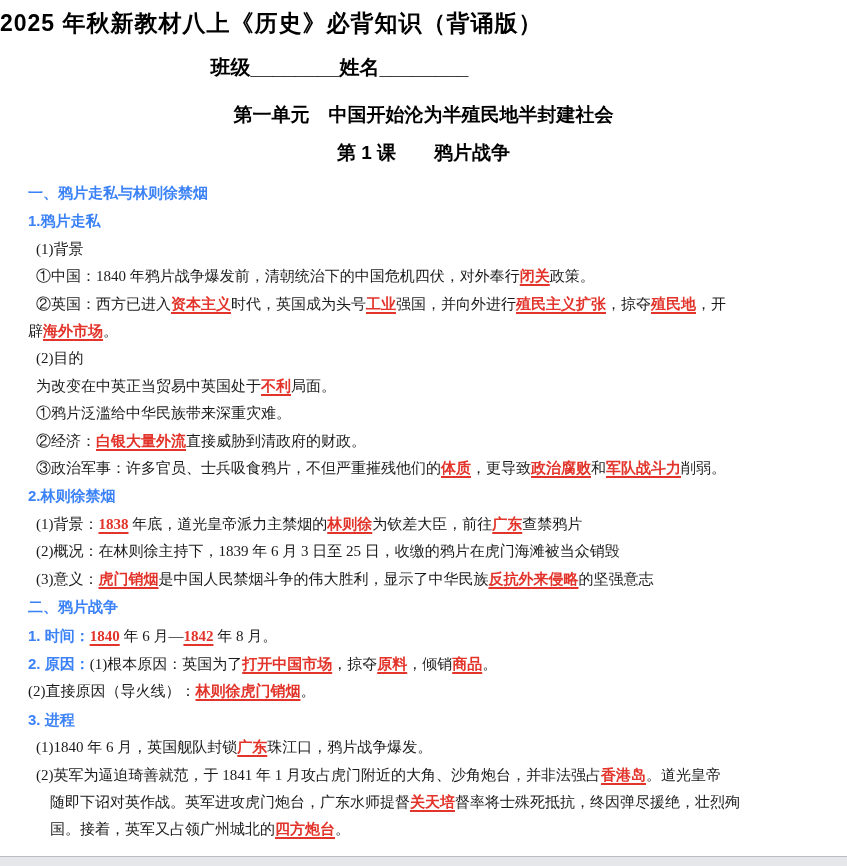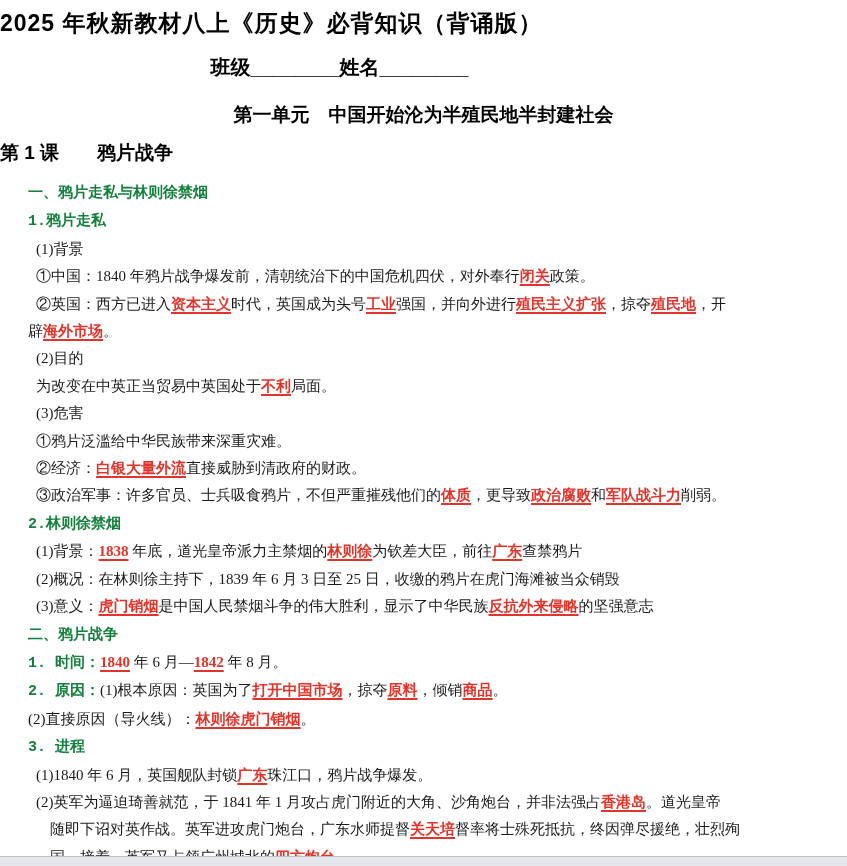--- a/index.html
+++ b/index.html
@@ -35,43 +35,44 @@
   .unit-heading{
     margin-top:22px;
     text-align:center;
     font-family:"Liberation Sans","DejaVu Sans",sans-serif;
     font-weight:bold;
     font-size:19px;
     line-height:26px;
   }
   .lesson-heading{
     margin-top:12px;
+    text-align:center;
     font-family:"Liberation Sans","DejaVu Sans",sans-serif;
     font-weight:bold;
     font-size:19px;
     line-height:26px;
   }
   
   .doc-body{
     position:relative;
     z-index:2;
     margin-top:13px;
     font-size:15px;
   }
   .line{
     line-height:27.4px;
     white-space:nowrap;
   }
   .i0{padding-left:28px;}
   .i1{padding-left:36px;}
   .i2{padding-left:50px;}
   .seg-h{
-    font-family:Liberation Mono, monospace;
+    font-family:Liberation Sans, sans-serif;
     font-weight:bold;
-    color:#15803d;
+    color:#3b82f6;
   }
   .seg-n{
     font-family:"Liberation Serif","DejaVu Serif",serif;
     color:#1a1a1a;
   }
   .seg-r{
     color:var(--red,#e2342a);
     font-weight:bold;
     text-decoration:underline;
     text-decoration-thickness:1.5px;
@@ -118,21 +119,20 @@
 
   <div class="doc-body" id="doc-body">
       <div class="line i0"><span class="seg-h">一、鸦片走私与林则徐禁烟</span></div>
       <div class="line i0"><span class="seg-h">1.鸦片走私</span></div>
       <div class="line i1"><span class="seg-n">(1)背景</span></div>
       <div class="line i1"><span class="seg-n">①中国：1840 年鸦片战争爆发前，清朝统治下的中国危机四伏，对外奉行</span><span class="seg-r">闭关</span><span class="seg-n">政策。</span></div>
       <div class="line i1"><span class="seg-n">②英国：西方已进入</span><span class="seg-r">资本主义</span><span class="seg-n">时代，英国成为头号</span><span class="seg-r">工业</span><span class="seg-n">强国，并向外进行</span><span class="seg-r">殖民主义扩张</span><span class="seg-n">，掠夺</span><span class="seg-r">殖民地</span><span class="seg-n">，开</span></div>
       <div class="line i0"><span class="seg-n">辟</span><span class="seg-r">海外市场</span><span class="seg-n">。</span></div>
       <div class="line i1"><span class="seg-n">(2)目的</span></div>
       <div class="line i1"><span class="seg-n">为改变在中英正当贸易中英国处于</span><span class="seg-r">不利</span><span class="seg-n">局面。</span></div>
-      <div class="line i1"><span class="seg-n">(3)危害</span></div>
       <div class="line i1"><span class="seg-n">①鸦片泛滥给中华民族带来深重灾难。</span></div>
       <div class="line i1"><span class="seg-n">②经济：</span><span class="seg-r">白银大量外流</span><span class="seg-n">直接威胁到清政府的财政。</span></div>
       <div class="line i1"><span class="seg-n">③政治军事：许多官员、士兵吸食鸦片，不但严重摧残他们的</span><span class="seg-r">体质</span><span class="seg-n">，更导致</span><span class="seg-r">政治腐败</span><span class="seg-n">和</span><span class="seg-r">军队战斗力</span><span class="seg-n">削弱。</span></div>
       <div class="line i0"><span class="seg-h">2.林则徐禁烟</span></div>
       <div class="line i1"><span class="seg-n">(1)背景：</span><span class="seg-r">1838</span><span class="seg-n"> 年底，道光皇帝派力主禁烟的</span><span class="seg-r">林则徐</span><span class="seg-n">为钦差大臣，前往</span><span class="seg-r">广东</span><span class="seg-n">查禁鸦片</span></div>
       <div class="line i1"><span class="seg-n">(2)概况：在林则徐主持下，1839 年 6 月 3 日至 25 日，收缴的鸦片在虎门海滩被当众销毁</span></div>
       <div class="line i1"><span class="seg-n">(3)意义：</span><span class="seg-r">虎门销烟</span><span class="seg-n">是中国人民禁烟斗争的伟大胜利，显示了中华民族</span><span class="seg-r">反抗外来侵略</span><span class="seg-n">的坚强意志</span></div>
       <div class="line i0"><span class="seg-h">二、鸦片战争</span></div>
       <div class="line i0"><span class="seg-h">1. 时间：</span><span class="seg-r">1840</span><span class="seg-n"> 年 6 月—</span><span class="seg-r">1842</span><span class="seg-n"> 年 8 月。</span></div>
       <div class="line i0"><span class="seg-h">2. 原因：</span><span class="seg-n">(1)根本原因：英国为了</span><span class="seg-r">打开中国市场</span><span class="seg-n">，掠夺</span><span class="seg-r">原料</span><span class="seg-n">，倾销</span><span class="seg-r">商品</span><span class="seg-n">。</span></div>

